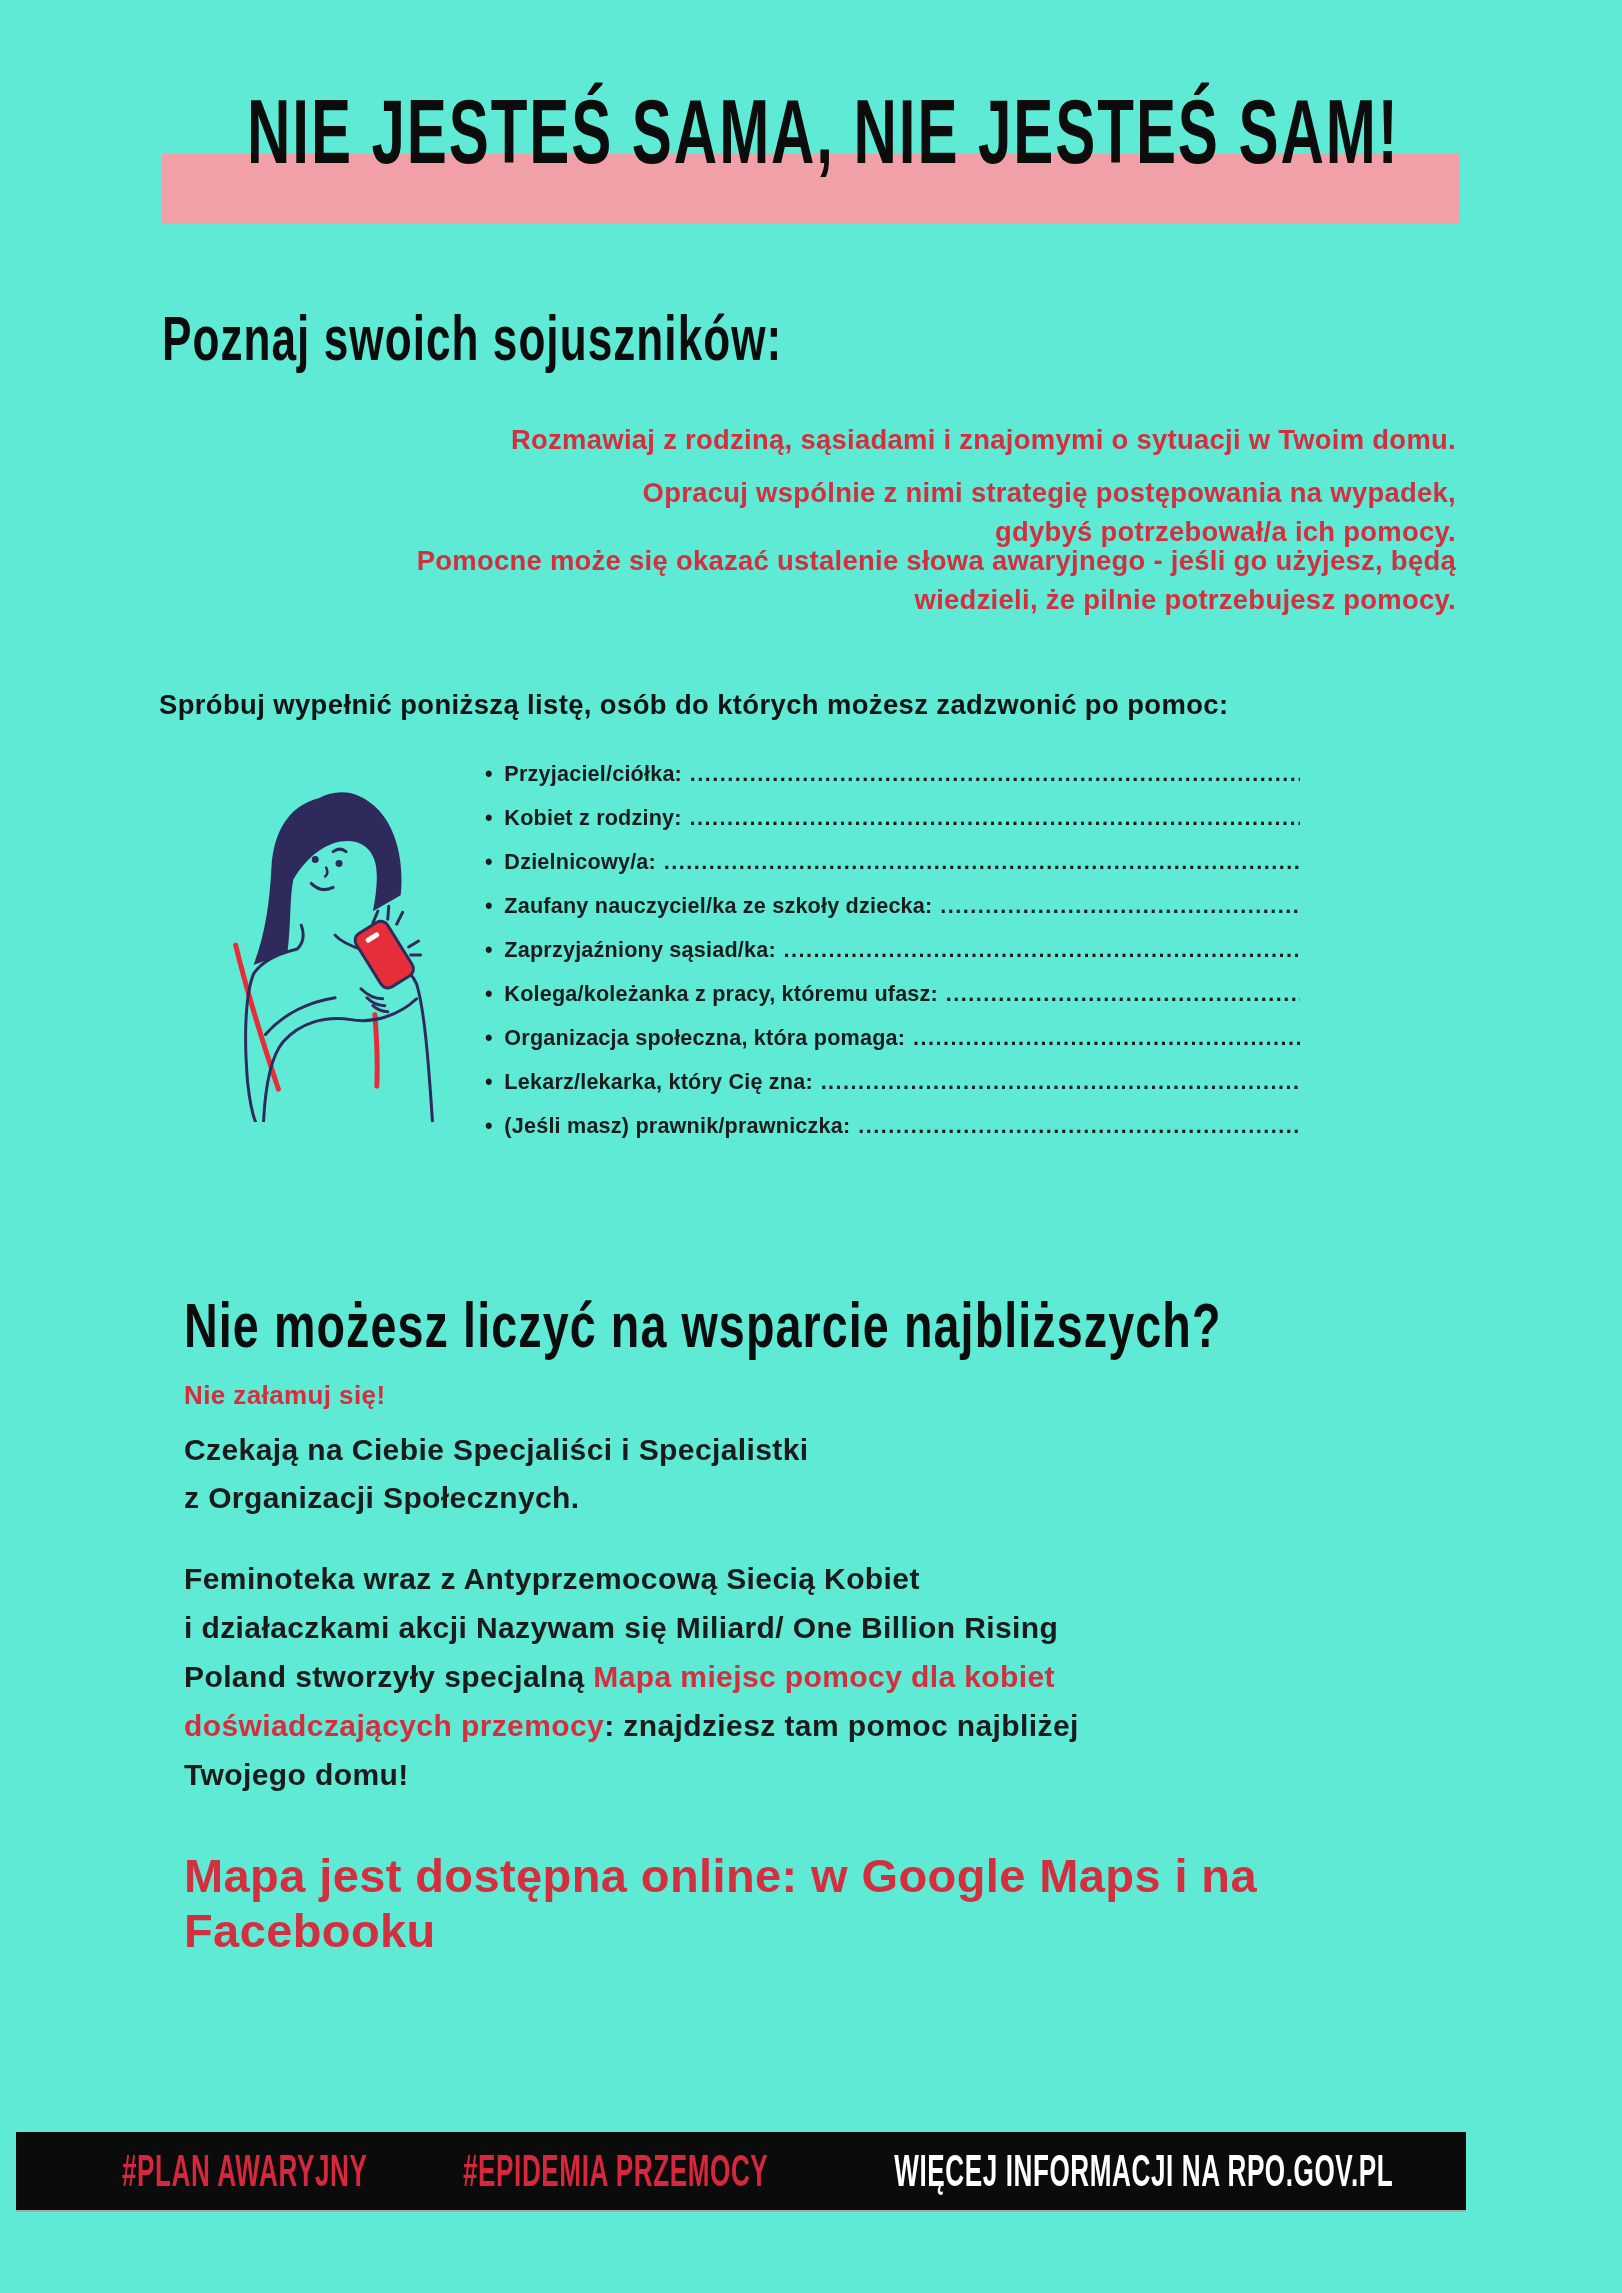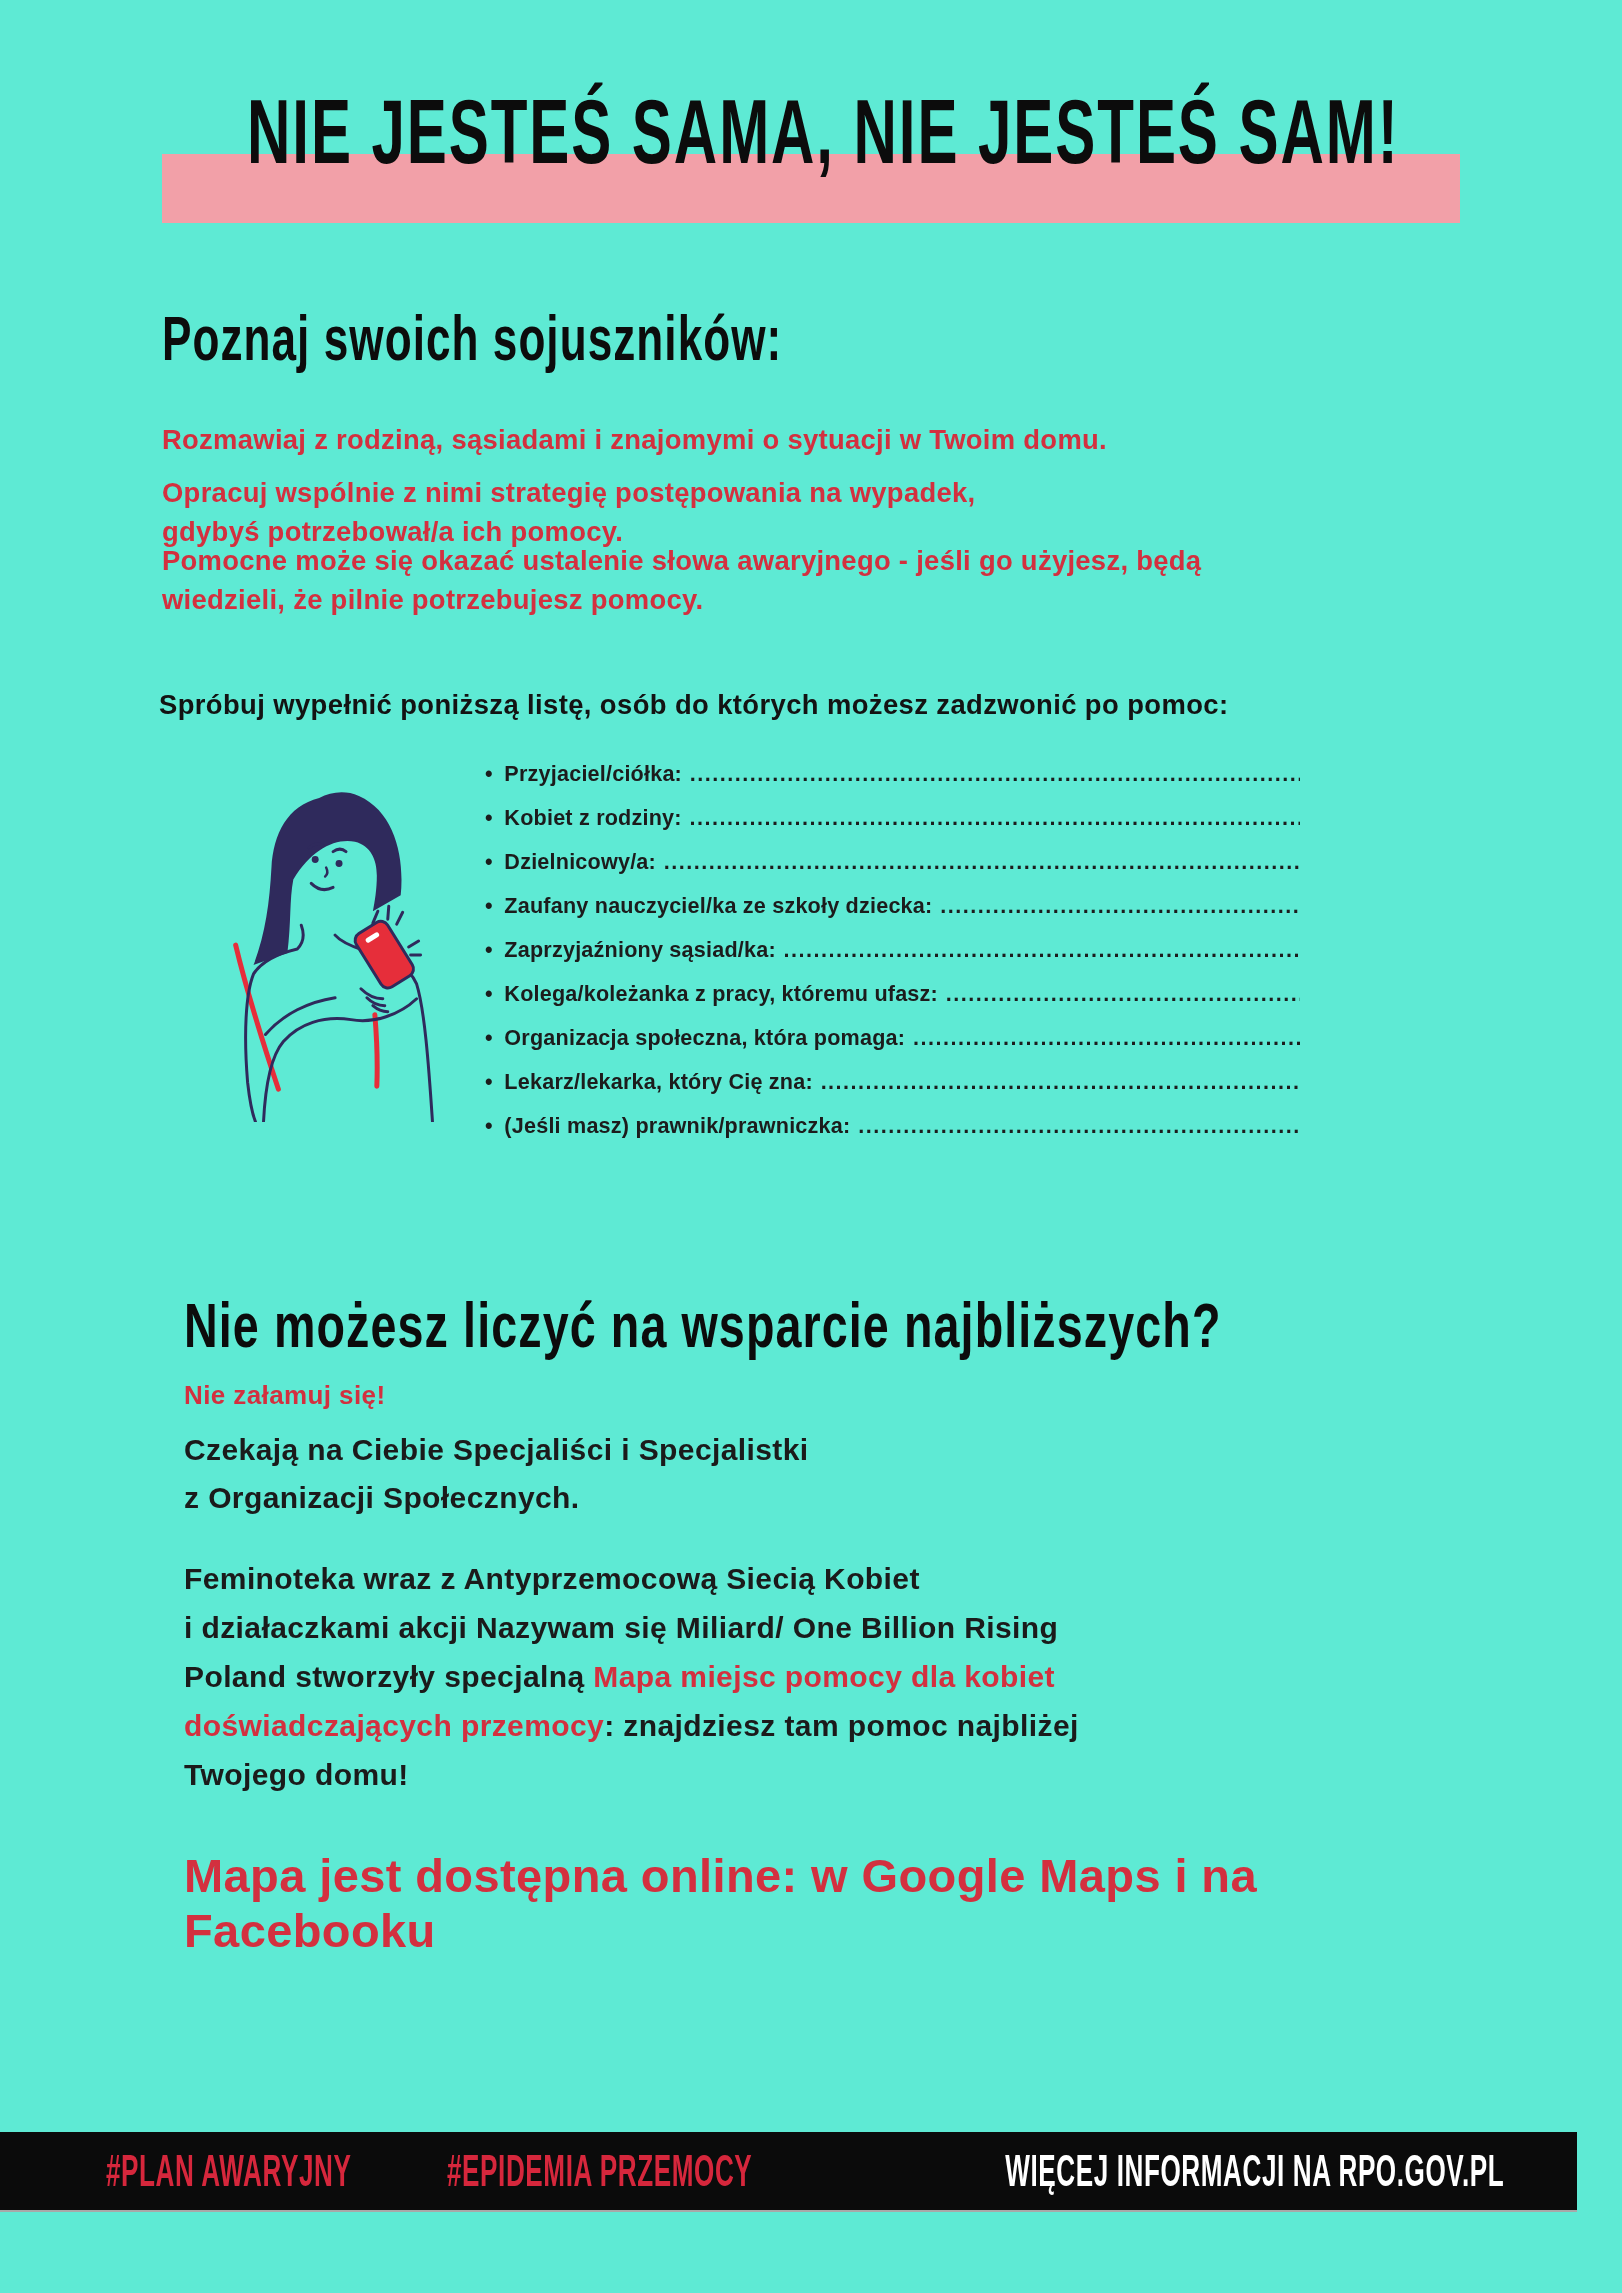--- a/index.html
+++ b/index.html
@@ -17,21 +17,21 @@
   
   .h-cond{
     position:absolute;font-weight:800;color:#0c0c0c;line-height:1;white-space:nowrap;
     display:inline-block;transform-origin:left top;letter-spacing:1.5px;
   }
   .h-allies{left:162px;top:307px;font-size:63px;transform:scaleX(0.70);}
   .h-support{left:184px;top:1294px;font-size:63px;transform:scaleX(0.74);}
   
   .red-par{
     position:absolute;left:162px;width:1294px;color:#d3303f;font-size:27.4px;font-weight:700;
-    line-height:39px;letter-spacing:0.3px;white-space:pre-line;
+    line-height:39px;letter-spacing:0.3px;white-space:pre-line;text-align:right;
   }
   .p1{top:420px;} .p2{top:473px;} .p3{top:541px;}
   .list-intro{
     position:absolute;left:159px;top:687px;width:1353px;color:#131313;font-size:27.4px;
     font-weight:700;letter-spacing:0.4px;line-height:35px;white-space:nowrap;
   }
   
   .contact-list{position:absolute;left:485px;top:761px;width:815px;}
   .li{display:flex;align-items:baseline;height:44px;font-size:21.6px;font-weight:700;color:#1c1c1c;}
   .li .bullet{flex:0 0 auto;margin-right:11.8px;font-size:21.6px;}
@@ -50,22 +50,23 @@
     position:absolute;left:184px;top:1554px;width:1264px;color:#1b1b1b;font-size:30px;font-weight:700;
     line-height:49px;letter-spacing:0.4px;white-space:pre-line;
   }
   .feminoteka .map-name{color:#d3303f;}
   .map-online{
     position:absolute;left:184px;top:1848px;color:#d3303f;font-size:47px;font-weight:700;
     line-height:55px;letter-spacing:0.4px;white-space:pre-line;
   }
   
   .footer-bar{
-    position:absolute;left:0;top:2132px;width:1577px;height:78px;background:#0b0b0b;
+    position:absolute;left:16px;top:2132px;width:1426px;height:78px;background:#0b0b0b;
     border-bottom:2.9px solid #a8a8a8;
+    padding-left:24px;
   }
   .footer-bar span{
     position:absolute;top:0;line-height:78px;font-size:45px;font-weight:800;white-space:nowrap;
     letter-spacing:1px;display:inline-block;
   }
   .ht1{left:106px;color:#d6273c;transform:scaleX(0.58);transform-origin:left center;}
   .ht2{left:447px;color:#d6273c;transform:scaleX(0.58);transform-origin:left center;}
   .more-info{right:73px;color:#ffffff;transform:scaleX(0.58);transform-origin:right center;}
   
   .illus{position:absolute;left:223px;top:784px;width:250px;height:338px;}

